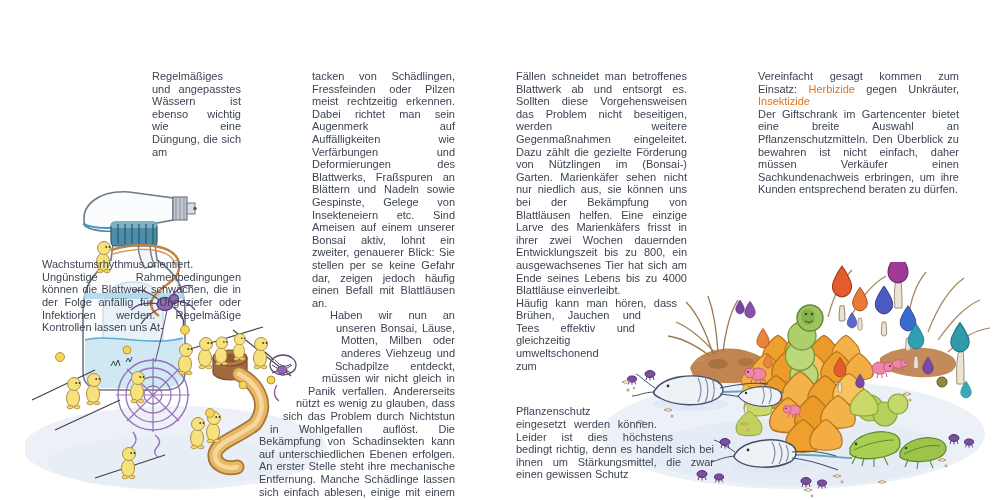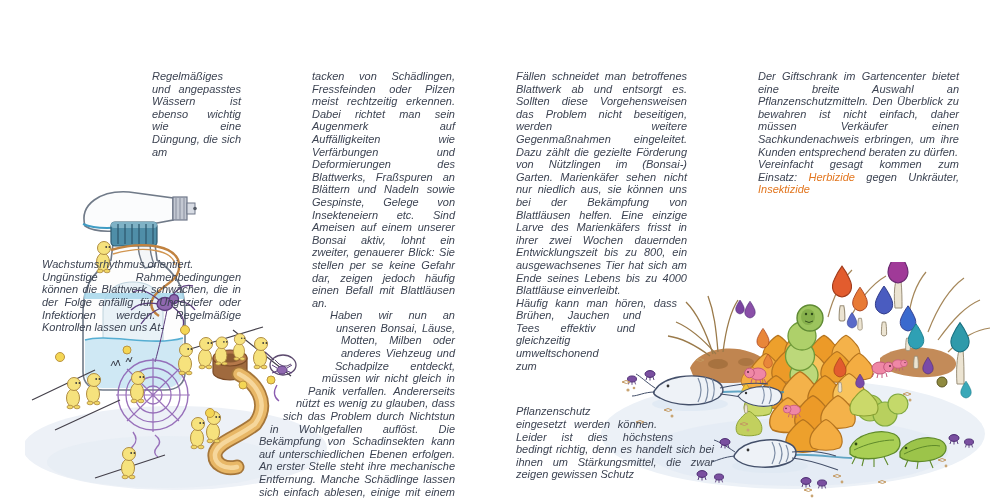--- a/index.html
+++ b/index.html
@@ -6,21 +6,21 @@
   html,body{margin:0;padding:0;background:#ffffff;}
   body{width:1000px;height:500px;overflow:hidden;font-family:"Liberation Sans",sans-serif;}
   .spread{position:relative;width:1000px;height:500px;background:#ffffff;}
   .illus{position:absolute;z-index:1;}
   .col{position:absolute;top:70px;z-index:2;color:#3c4352;font-size:11px;line-height:12.6px;
        text-align:justify;hyphens:auto;-webkit-hyphens:auto;}
   #col1{left:42px;width:199px;}
   #col2{left:259px;width:196px;}
   #col3{left:516px;width:198px;}
   #col4{left:758px;width:201px;}
-  .col p{margin:0;font-style:italic;}
+  .col p{margin:0;}
   .sp{height:12.6px;}
   .sl{float:left;clear:left;}
   .sr{float:right;clear:right;}
   .hl{color:#e2751d;}
 </style>
 </head>
 <body>
 
 <div class="spread">
 
@@ -360,23 +360,23 @@
     <i class="sp sr" style="width:79px"></i>
     <i class="sp sr" style="width:105px"></i>
     <i class="sp sr" style="width:110px"></i>
     <i class="sp sr" style="width:135px"></i>
     <i class="sp sr" style="width:138px"></i>
     <i class="sp sr" style="width:137px"></i>
     <i class="sp sr" style="width:92px"></i>
     <i class="sp sr" style="width:57px"></i>
     <i class="sp sr" style="width:41px"></i>
     <p>Fällen schneidet man betroffenes Blattwerk ab und entsorgt es. Sollten diese Vorgehensweisen das Problem nicht beseitigen, werden weitere Gegenmaßnahmen eingeleitet. Dazu zählt die gezielte Förderung von Nützlingen im (Bonsai-) Garten. Marienkäfer sehen nicht nur niedlich aus, sie können uns bei der Bekämpfung von Blattläusen helfen. Eine einzige Larve des Marienkäfers frisst in ihrer zwei Wochen dauernden Entwicklungszeit bis zu 800, ein ausgewachsenes Tier hat sich am Ende seines Lebens bis zu 4000 Blattläuse einverleibt.</p>
-    <p>Häufig kann man hören, dass Brühen, Jauchen und Tees effektiv und gleichzeitig umweltschonend zum Pflanzenschutz eingesetzt werden können. Leider ist dies höchstens bedingt richtig, denn es handelt sich bei ihnen um Stärkungsmittel, die zwar zeigen gewissen Schutz</p>
+    <p>Häufig kann man hören, dass Brühen, Jauchen und Tees effektiv und gleichzeitig umweltschonend zum Pflanzenschutz eingesetzt werden können. Leider ist dies höchstens bedingt richtig, denn es handelt sich bei ihnen um Stärkungsmittel, die zwar einen gewissen Schutz</p>
   </div>
 
   <div class="col" id="col4">
-    <p>Der Giftschrank im Gartencenter bietet eine breite Auswahl an Pflanzenschutzmitteln. Den Überblick zu bewahren ist nicht einfach, daher müssen Verkäufer einen Sachkundenachweis erbringen, um ihre Kunden entsprechend beraten zu dürfen.</p>
     <p>
       <span>Vereinfacht gesagt kommen zum Einsatz: </span><span class="hl">Herbizide</span><span> gegen Unkräuter, </span><span class="hl">Insektizide</span>
     </p>
+    <p>Der Giftschrank im Gartencenter bietet eine breite Auswahl an Pflanzenschutzmitteln. Den Überblick zu bewahren ist nicht einfach, daher müssen Verkäufer einen Sachkundenachweis erbringen, um ihre Kunden entsprechend beraten zu dürfen.</p>
   </div>
 
 </div>
 
 </body></html>

